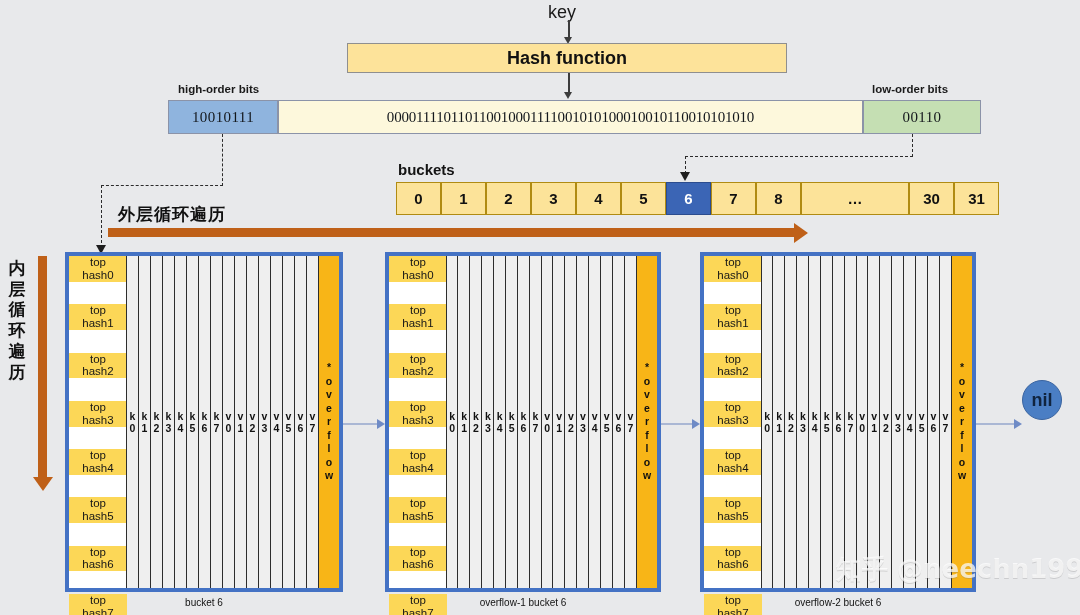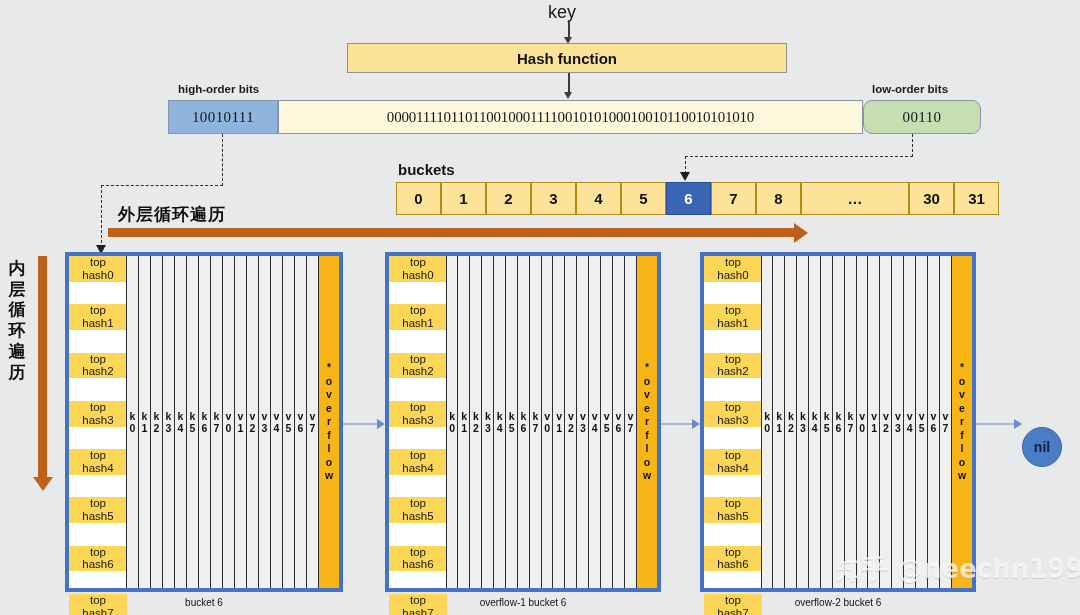--- a/index.html
+++ b/index.html
@@ -24,35 +24,35 @@
   .arrow-head-down {
     width: 0; height: 0;
     border-left: 4.5px solid transparent;
     border-right: 4.5px solid transparent;
     border-top: 7px solid #3c3c3c;
   }
   .hashbox {
     left: 347px; top: 43px; width: 440px; height: 30px;
     background: #fde39a; border: 1px solid #8f8f8f;
     display: flex; align-items: center; justify-content: center;
-    font-size: 15px; font-weight: bold; color: #111;
+    font-size: 18px; font-weight: bold; color: #111;
   }
 
   
   .bitrow { left: 168px; top: 100px; height: 34px; display: flex; }
   .bitcell {
     border: 1px solid #8b93a8;
     display: flex; align-items: center; justify-content: center;
     font-size: 15px; color: #13171c;
     letter-spacing: .4px;
     font-family: "Liberation Serif", "DejaVu Serif", serif;
   }
   .bit-high { width: 110px; background: #8fb4de; }
   .bit-mid  { width: 585px; background: #fdf8dc; font-size: 15px; letter-spacing: -0.2px; }
-  .bit-low  { width: 118px; background: #c5dfb3; border-radius: 9px; }
+  .bit-low  { width: 118px; background: #c5dfb3; }
   .cap {
     font-size: 11.5px; font-weight: bold; color: #1a1a1a;
   }
   .cap-high { left: 178px; top: 83px; }
   .cap-low  { left: 872px; top: 83px; }
 
   
   .dash-h { border-top: 1.6px dashed #2b2b2b; height: 0; }
   .dash-v { border-left: 1.6px dashed #2b2b2b; width: 0; }
   .dhead-down {
@@ -156,24 +156,24 @@
   
   .link { height: 1.6px; background: #aab7d4; top: 423px; }
   .link-head {
     top: 418.5px;
     width: 0; height: 0;
     border-top: 5px solid transparent;
     border-bottom: 5px solid transparent;
     border-left: 8px solid #6f8bc6;
   }
   .nil {
-    left: 1022px; top: 427px; width: 40px; height: 40px;
+    left: 1022px; top: 380px; width: 40px; height: 40px;
     border-radius: 50%; background: #4a7ec4; border: 1px solid #3a64a0;
     display: flex; align-items: center; justify-content: center;
-    font-size: 14px; font-weight: bold; color: #10243f;
+    font-size: 18px; font-weight: bold; color: #10243f;
   }
 
   
   .wm {
     left: 836px; top: 552px;
     font-size: 26px; font-weight: bold;
     color: rgba(255,255,255,0.72);
     font-family: "DejaVu Sans", "Liberation Sans", sans-serif;
     white-space: nowrap; pointer-events: none;
     text-shadow: 0 1px 0 rgba(120,120,120,0.25);

